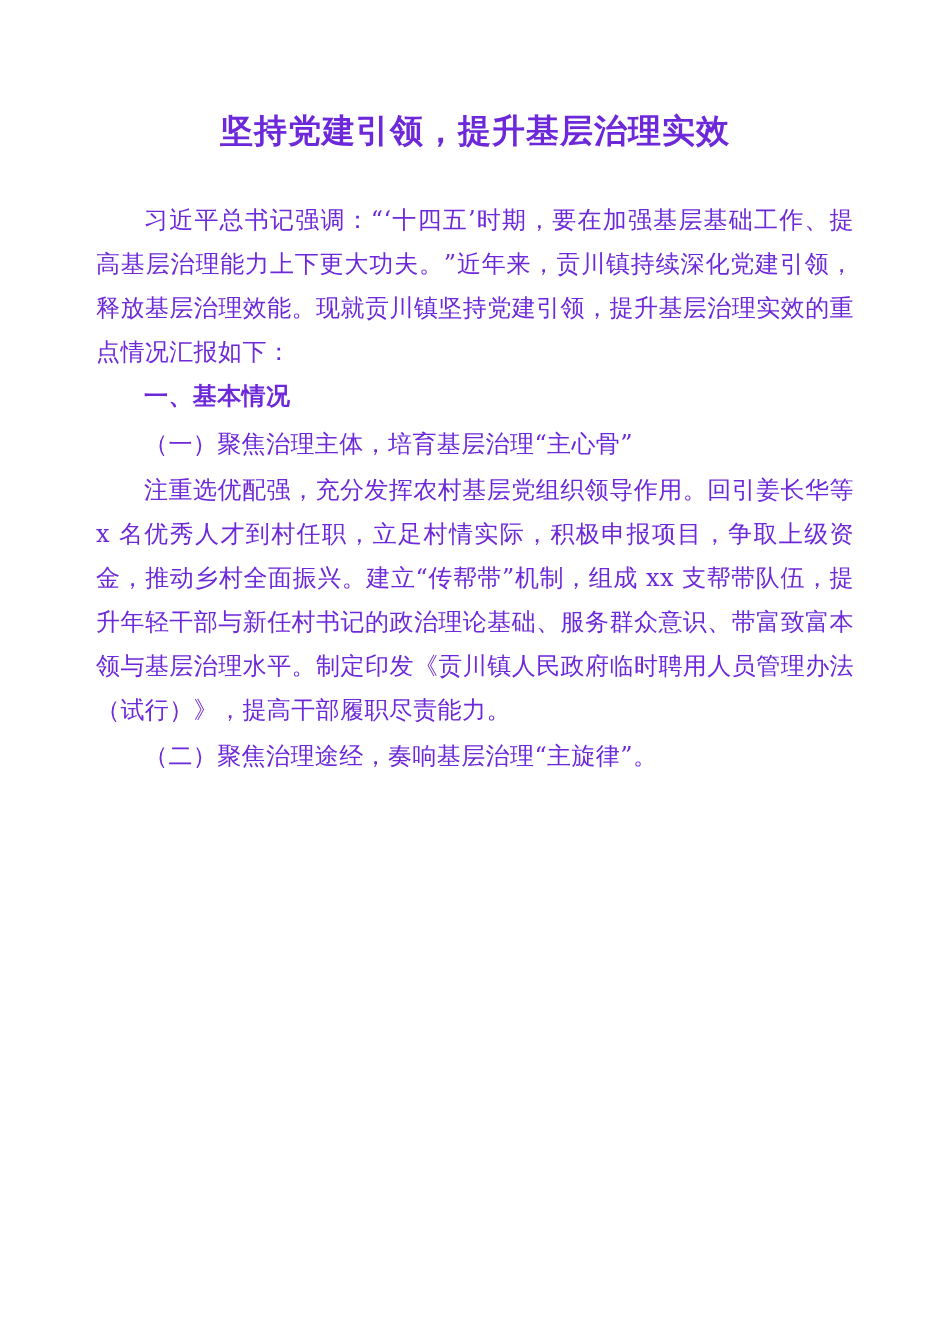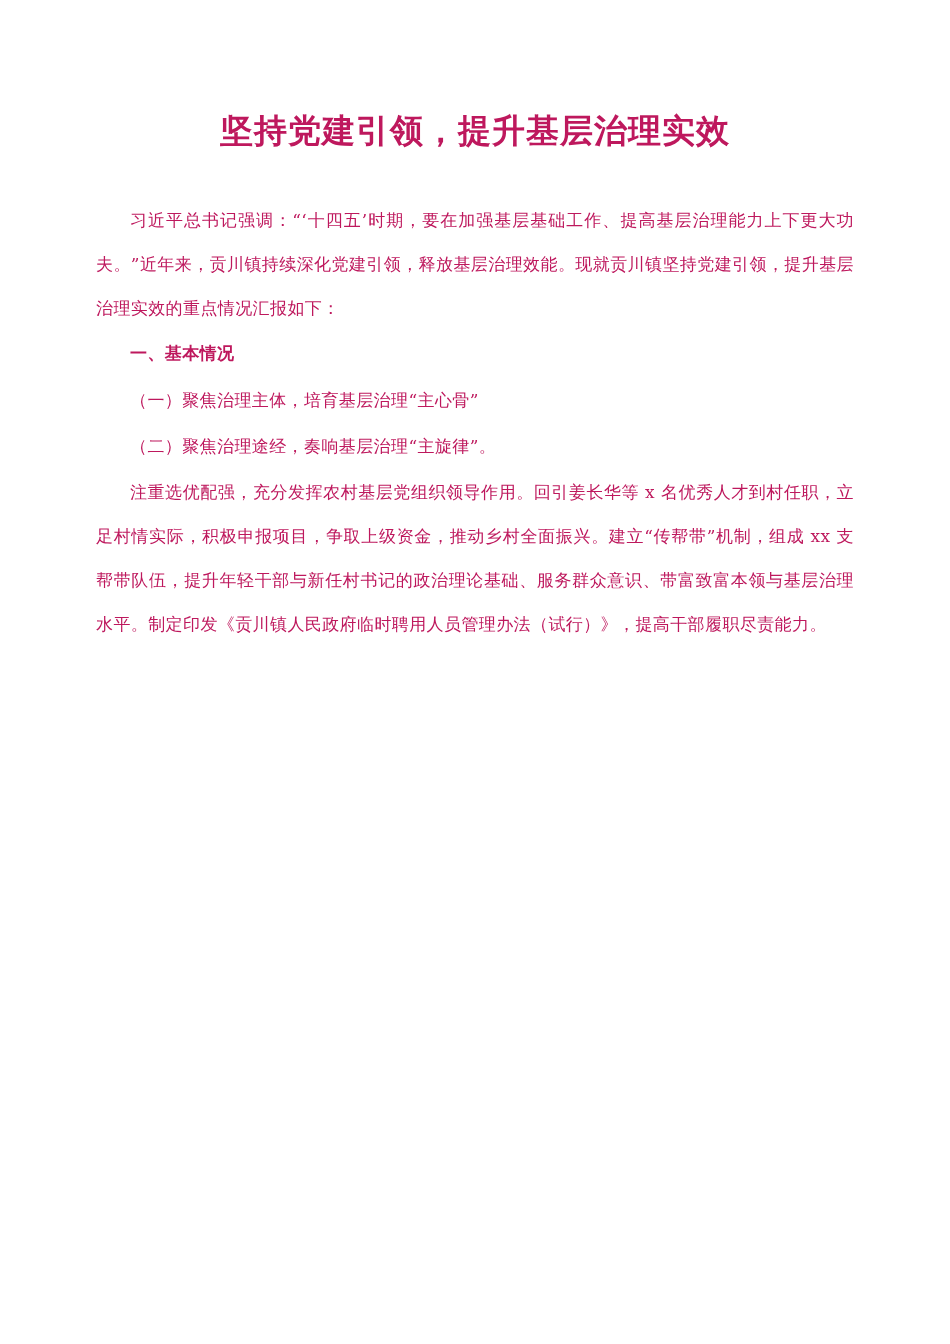--- a/index.html
+++ b/index.html
@@ -8,58 +8,58 @@
     background: #ffffff;
   }
   .page {
     width: 950px;
     height: 1344px;
     position: relative;
     background: #ffffff;
     box-sizing: border-box;
     padding: 108px 96px 60px 96px;
     font-family: "DejaVu Serif", "Liberation Serif", serif;
-    color: #be185d;
+    color: #6d28d9;
     overflow: hidden;
   }
   .doc-title {
     font-family: "DejaVu Sans", "Liberation Sans", sans-serif;
     font-weight: bold;
     font-size: 33px;
     text-align: center;
     letter-spacing: 1px;
     line-height: 1.4;
     margin: 0 0 44px 0;
   }
   .para {
-    font-size: 17px;
+    font-size: 24px;
     line-height: 44px;
     text-align: justify;
     text-justify: inter-ideograph;
     margin: 0 0 2px 0;
     text-indent: 2em;
     letter-spacing: 0.4px;
   }
   .para.heading {
-    font-family: Liberation Sans, sans-serif;
+    font-family: Liberation Mono, monospace;
     font-weight: bold;
   }
   .para.subheading {
     font-weight: normal;
   }
 </style>
 </head>
 <body>
 
 <div class="page">
   <h1 class="doc-title">坚持党建引领，提升基层治理实效</h1>
 
   <p class="para">习近平总书记强调：“‘十四五’时期，要在加强基层基础工作、提高基层治理能力上下更大功夫。”近年来，贡川镇持续深化党建引领，释放基层治理效能。现就贡川镇坚持党建引领，提升基层治理实效的重点情况汇报如下：</p>
 
   <p class="para heading">一、基本情况</p>
 
   <p class="para subheading">（一）聚焦治理主体，培育基层治理“主心骨”</p>
 
+  <p class="para">注重选优配强，充分发挥农村基层党组织领导作用。回引姜长华等 x 名优秀人才到村任职，立足村情实际，积极申报项目，争取上级资金，推动乡村全面振兴。建立“传帮带”机制，组成 xx 支帮带队伍，提升年轻干部与新任村书记的政治理论基础、服务群众意识、带富致富本领与基层治理水平。制定印发《贡川镇人民政府临时聘用人员管理办法（试行）》，提高干部履职尽责能力。</p>
+
   <p class="para subheading">（二）聚焦治理途经，奏响基层治理“主旋律”。</p>
-
-  <p class="para">注重选优配强，充分发挥农村基层党组织领导作用。回引姜长华等 x 名优秀人才到村任职，立足村情实际，积极申报项目，争取上级资金，推动乡村全面振兴。建立“传帮带”机制，组成 xx 支帮带队伍，提升年轻干部与新任村书记的政治理论基础、服务群众意识、带富致富本领与基层治理水平。制定印发《贡川镇人民政府临时聘用人员管理办法（试行）》，提高干部履职尽责能力。</p>
 
 </div>
 
 </body></html>

